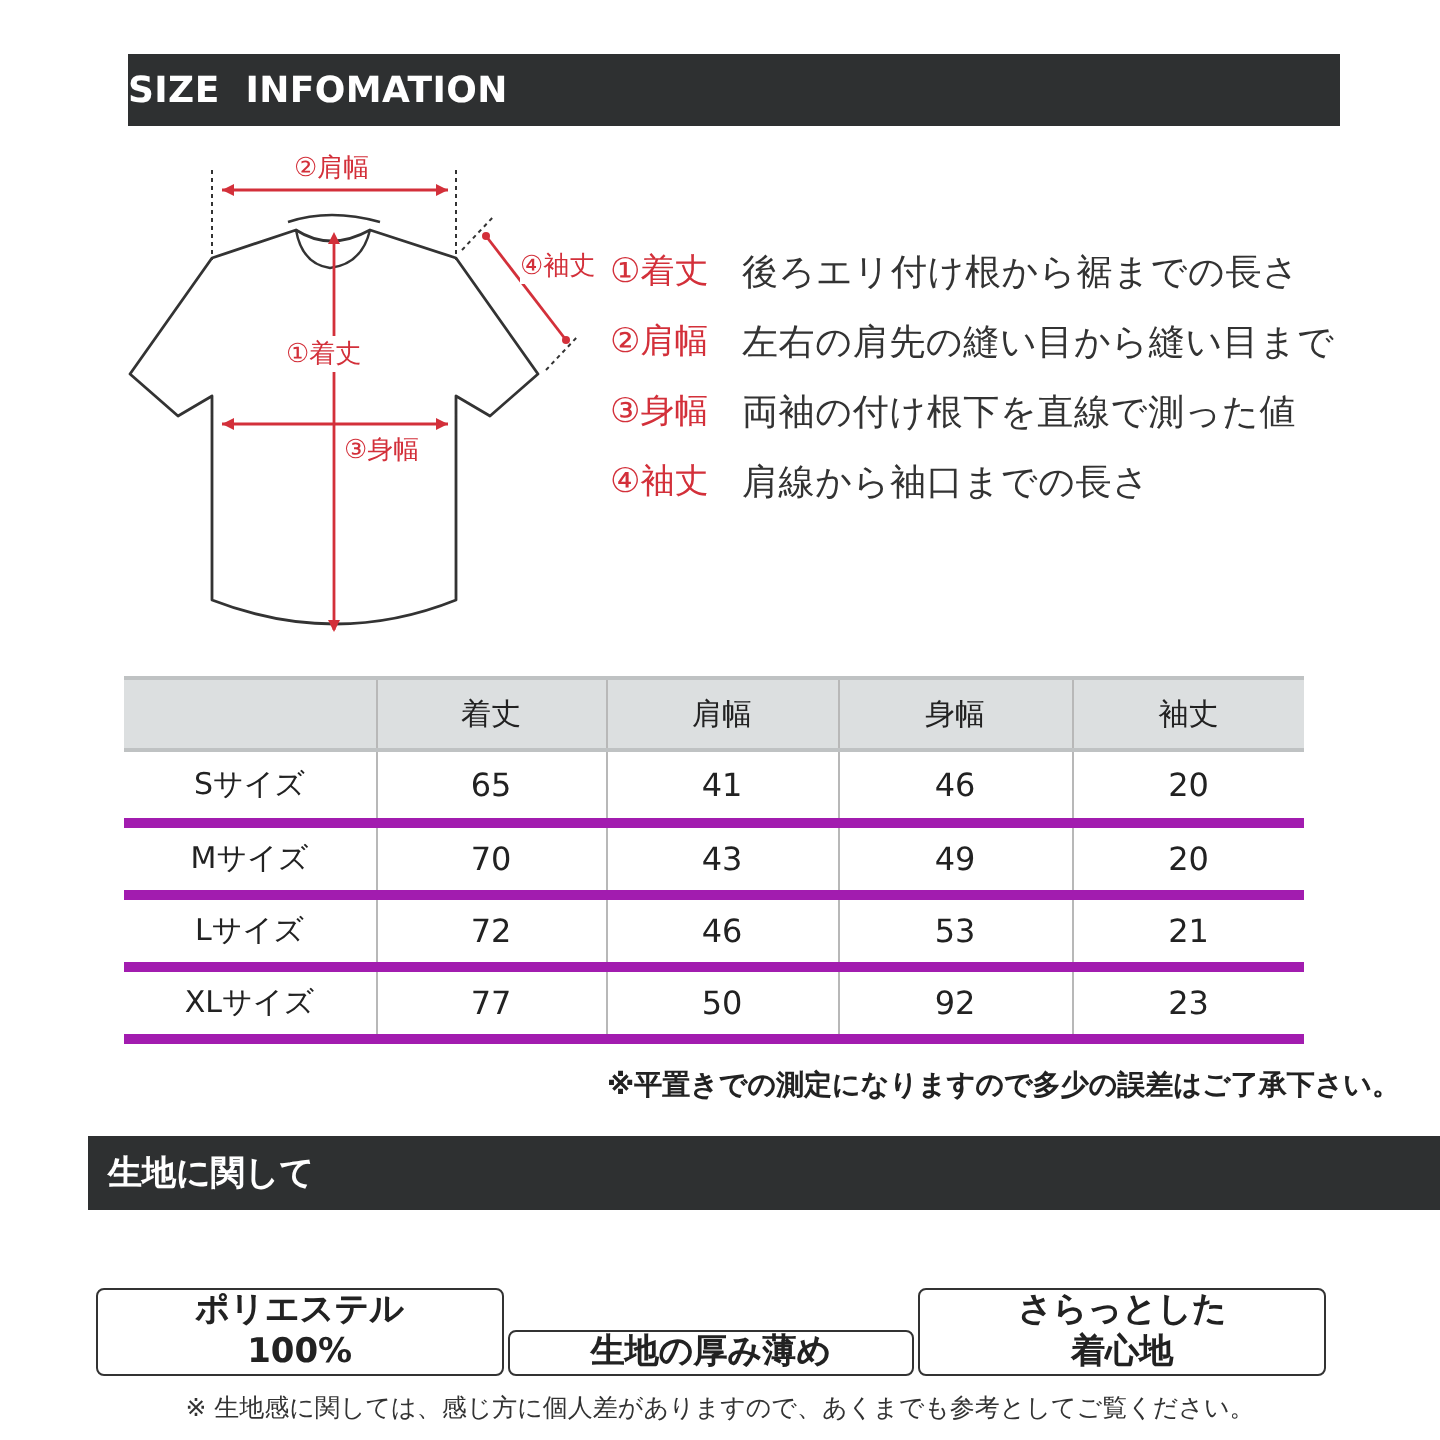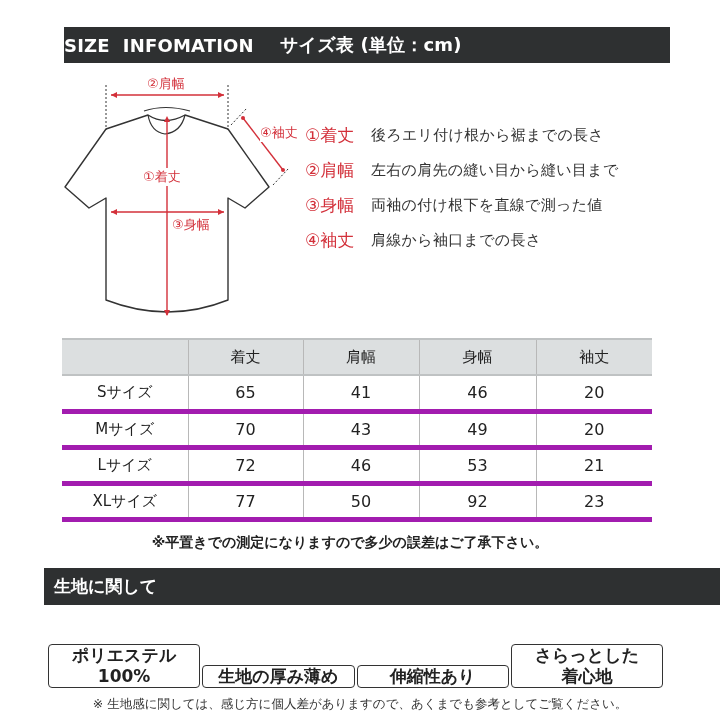--- a/index.html
+++ b/index.html
@@ -8,44 +8,43 @@
 
   .bar { position:absolute; background:#2e3031; color:#fff; font-weight:bold; display:flex; align-items:center; }
   #size-bar { left:64px; top:27px; width:606px; height:36px; font-size:18px; letter-spacing:0.2px; }
   #size-bar .gap { display:inline-block; width:26px; }
 
   #diagram { position:absolute; left:55px; top:70px; width:250px; height:250px; }
 
   .legend { position:absolute; left:305px; top:118px; width:400px; }
   .legend-row { height:35px; display:flex; align-items:center; white-space:nowrap; }
   .legend-key { color:#d3303a; font-size:17px; width:66px; }
-  .legend-desc { color:#333; font-size:15px; letter-spacing:0.3px; }
+  .legend-desc { color:#333; font-size:18px; letter-spacing:0.3px; }
 
   table#size-table { position:absolute; left:62px; top:338px; width:590px; border-collapse:collapse; table-layout:fixed; }
   #size-table th, #size-table td { height:36px; text-align:center; vertical-align:middle; border-left:1px solid #b8b8b8; border-bottom:5px solid #a21caf; font-size:16px; color:#222; }
   #size-table th:first-child, #size-table td:first-child { border-left:none; }
   #size-table thead th { background:#dcdfe0; font-weight:normal; font-size:15px; border-top:2px solid #bfc2c3; border-bottom:2px solid #bfc2c3;margin-left:41px; }
   #size-table td.size-name { font-size:15px; }
 
-  #note { position:absolute; left:0; width:700px; top:534px; text-align:center; font-size:14px; font-weight:bold; color:#222; }
+  #note { position:absolute; left:0; width:700px; top:534px; text-align:right; font-size:14px; font-weight:bold; color:#222; }
 
   #fabric-bar { left:44px; top:568px; width:703px; height:37px; padding-left:10px; font-size:17px; }
 
   .boxes { position:absolute; left:48px; top:616px; width:615px; height:72px; display:flex; gap:2px;align-items:flex-end; }
   .box { flex:1; border:1.5px solid #333; border-radius:4px; display:flex; flex-direction:column; align-items:center; justify-content:center; font-weight:bold; font-size:17px; line-height:21px; color:#222; text-align:center; background:#fff; }
 
   #footnote { position:absolute; left:0; width:720px; top:696px; text-align:center; font-size:12.5px; color:#333; }
 </style>
 </head>
 <body>
 
 <div id="size-bar" class="bar">
   <span style="white-space:pre;">SIZE  INFOMATION</span>
   <span class="gap"></span>
-  <span>サイズ表 (単位：cm)</span>
 </div>
 
 <div id="diagram">
   <svg width="250" height="250" viewBox="0 0 250 250">
 
     <path d="M51 59 L93 45 Q110 56 130 45 L173 59 L214 117 L190 138 L173 128 L173 230 Q113 254 51 230 L51 128 L34 138 L10 117 Z" fill="#fff" stroke="#333" stroke-width="1.4" stroke-linejoin="round"></path>
 
     <path d="M93 45 Q96 62 110 64 Q126 62 130 45" fill="none" stroke="#333" stroke-width="1.2"></path>
     <path d="M89 41 Q110 34 135 41" fill="none" stroke="#333" stroke-width="1.2"></path>
 
@@ -150,21 +149,18 @@
 
 <div class="boxes">
   <div class="box">
     <span>ポリエステル</span>
     <span>100%</span>
   </div>
   <div class="box">
     <span>生地の厚み薄め</span>
   </div>
   <div class="box">
-    <span>伸縮性あり</span>
-  </div>
-  <div class="box">
     <span>さらっとした</span>
     <span>着心地</span>
   </div>
 </div>
 
 <div id="footnote">※ 生地感に関しては、感じ方に個人差がありますので、あくまでも参考としてご覧ください。</div>
 
 </body></html>

